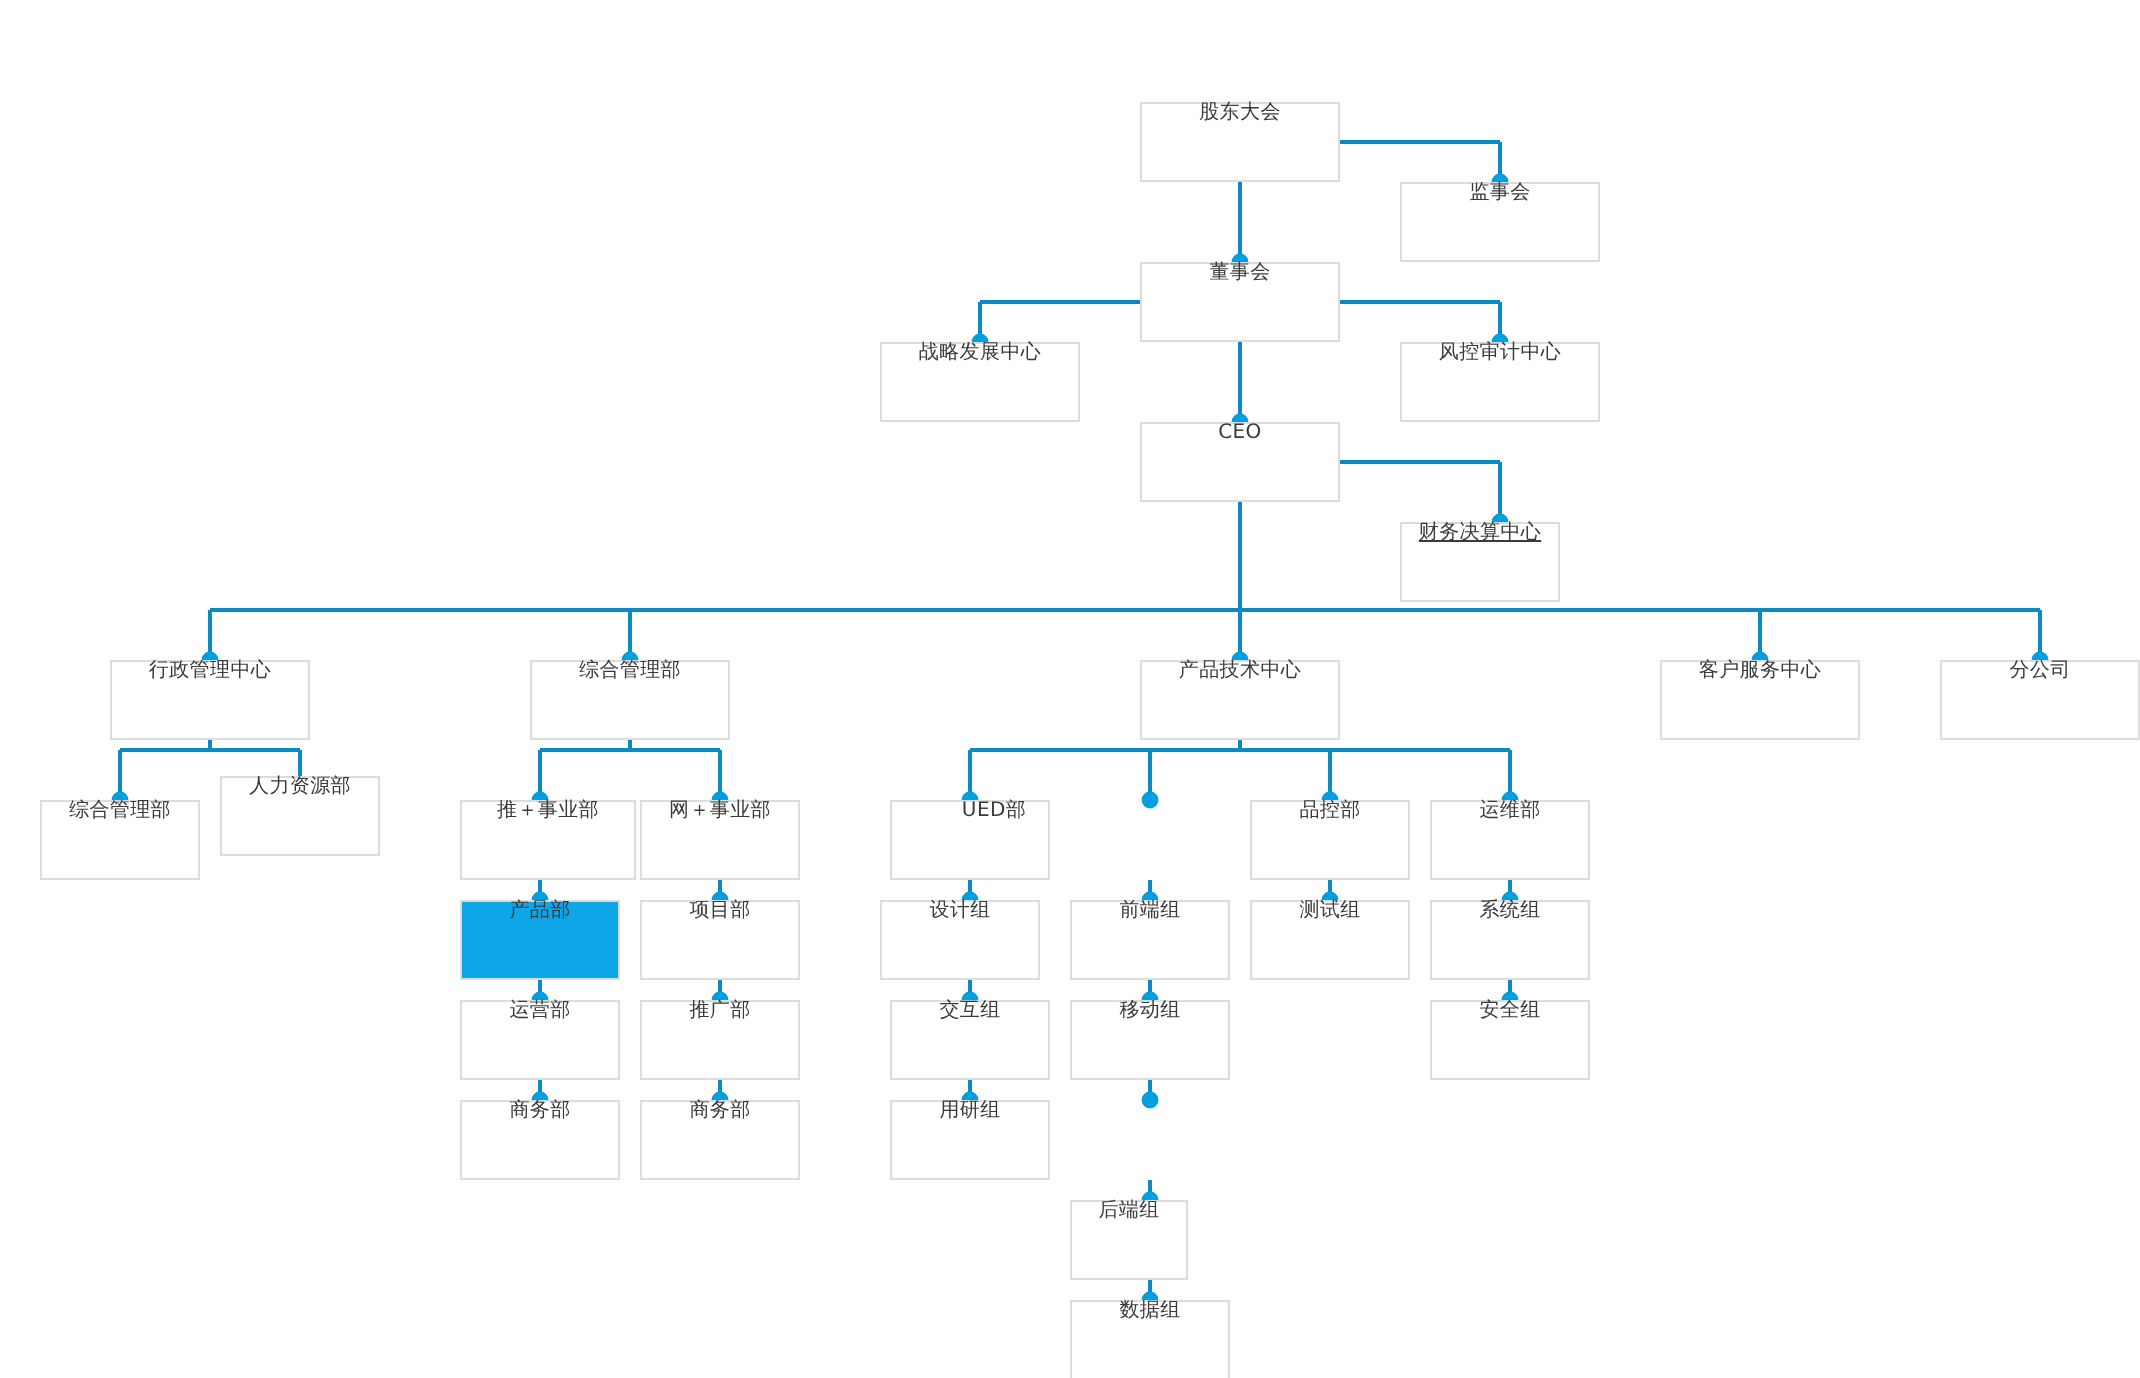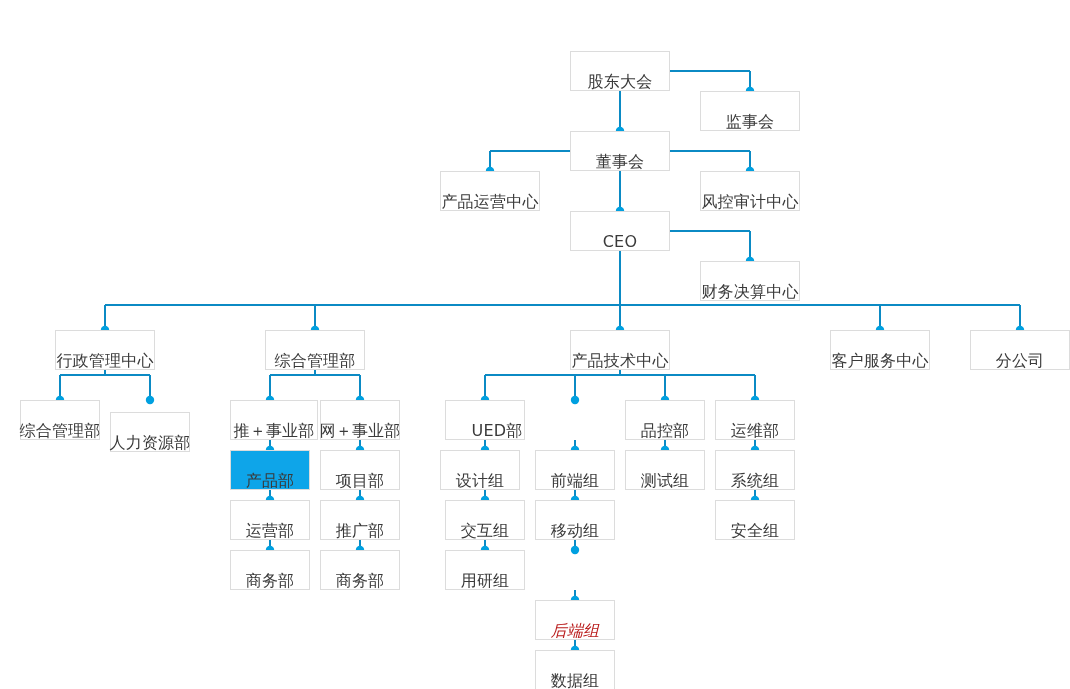--- a/index.html
+++ b/index.html
@@ -28,24 +28,24 @@
     left: 0; top: 0;
     width: 1070px;
     height: 689px;
   }
   .org-node {
     position: absolute;
     height: 40px;
     border: 1px solid #dcdcdc;
     background: #ffffff;
     display: flex;
-    align-items: flex-end;
+    align-items: flex-start;
     justify-content: center;
     color: #3a3a3a;
-    font-size: 16px;
+    font-size: 10px;
     line-height: 1;
     letter-spacing: 0.2px;
     white-space: nowrap;
   }
   .org-node .node-label {
     display: block;
     padding: 0 4px;
   }
 </style>
 </head>
@@ -142,50 +142,50 @@
       <div class="org-node" style="left: 570px; top: 51px; width: 100px; border-color: rgb(220, 220, 220); background: rgb(255, 255, 255); color: rgb(58, 58, 58);">
         <span class="node-label">股东大会</span>
       </div>
       <div class="org-node" style="left: 700px; top: 91px; width: 100px; border-color: rgb(220, 220, 220); background: rgb(255, 255, 255); color: rgb(58, 58, 58);">
         <span class="node-label">监事会</span>
       </div>
       <div class="org-node" style="left: 570px; top: 131px; width: 100px; border-color: rgb(220, 220, 220); background: rgb(255, 255, 255); color: rgb(58, 58, 58);">
         <span class="node-label">董事会</span>
       </div>
       <div class="org-node" style="left: 440px; top: 171px; width: 100px; border-color: rgb(220, 220, 220); background: rgb(255, 255, 255); color: rgb(58, 58, 58);">
-        <span class="node-label">产品运营中心</span>
+        <span class="node-label">战略发展中心</span>
       </div>
       <div class="org-node" style="left: 700px; top: 171px; width: 100px; border-color: rgb(220, 220, 220); background: rgb(255, 255, 255); color: rgb(58, 58, 58);">
         <span class="node-label">风控审计中心</span>
       </div>
       <div class="org-node" style="left: 570px; top: 211px; width: 100px; border-color: rgb(220, 220, 220); background: rgb(255, 255, 255); color: rgb(58, 58, 58);">
         <span class="node-label">CEO</span>
       </div>
-      <div class="org-node" style="left: 700px; top: 261px; width: 100px; border-color: rgb(220, 220, 220); background: rgb(255, 255, 255); color: rgb(58, 58, 58);">
+      <div class="org-node" style="left: 700px; top: 261px; width: 80px; border-color: rgb(220, 220, 220); background: rgb(255, 255, 255); color: rgb(58, 58, 58); text-decoration: underline;">
         <span class="node-label">财务决算中心</span>
       </div>
       <div class="org-node" style="left: 55px; top: 330px; width: 100px; border-color: rgb(220, 220, 220); background: rgb(255, 255, 255); color: rgb(58, 58, 58);">
         <span class="node-label">行政管理中心</span>
       </div>
       <div class="org-node" style="left: 265px; top: 330px; width: 100px; border-color: rgb(220, 220, 220); background: rgb(255, 255, 255); color: rgb(58, 58, 58);">
         <span class="node-label">综合管理部</span>
       </div>
       <div class="org-node" style="left: 570px; top: 330px; width: 100px; border-color: rgb(220, 220, 220); background: rgb(255, 255, 255); color: rgb(58, 58, 58);">
         <span class="node-label">产品技术中心</span>
       </div>
       <div class="org-node" style="left: 830px; top: 330px; width: 100px; border-color: rgb(220, 220, 220); background: rgb(255, 255, 255); color: rgb(58, 58, 58);">
         <span class="node-label">客户服务中心</span>
       </div>
       <div class="org-node" style="left: 970px; top: 330px; width: 100px; border-color: rgb(220, 220, 220); background: rgb(255, 255, 255); color: rgb(58, 58, 58);">
         <span class="node-label">分公司</span>
       </div>
       <div class="org-node" style="left: 20px; top: 400px; width: 80px; border-color: rgb(220, 220, 220); background: rgb(255, 255, 255); color: rgb(58, 58, 58);">
         <span class="node-label">综合管理部</span>
       </div>
-      <div class="org-node" style="left: 110px; top: 412px; width: 80px; border-color: rgb(220, 220, 220); background: rgb(255, 255, 255); color: rgb(58, 58, 58);">
+      <div class="org-node" style="left: 110px; top: 388px; width: 80px; border-color: rgb(220, 220, 220); background: rgb(255, 255, 255); color: rgb(58, 58, 58);">
         <span class="node-label">人力资源部</span>
       </div>
       <div class="org-node" style="left: 230px; top: 400px; width: 88px; border-color: rgb(220, 220, 220); background: rgb(255, 255, 255); color: rgb(58, 58, 58);">
         <span class="node-label">推＋事业部</span>
       </div>
       <div class="org-node" style="left: 230px; top: 450px; width: 80px; border-color: rgb(220, 220, 220); background: #0ea5e9; color: rgb(58, 58, 58);">
         <span class="node-label">产品部</span>
       </div>
       <div class="org-node" style="left: 230px; top: 500px; width: 80px; border-color: rgb(220, 220, 220); background: rgb(255, 255, 255); color: rgb(58, 58, 58);">
         <span class="node-label">运营部</span>
@@ -216,21 +216,21 @@
       </div>
       <div class="org-node" style="left: 445px; top: 550px; width: 80px; border-color: rgb(220, 220, 220); background: rgb(255, 255, 255); color: rgb(58, 58, 58);">
         <span class="node-label">用研组</span>
       </div>
       <div class="org-node" style="left: 535px; top: 450px; width: 80px; border-color: rgb(220, 220, 220); background: rgb(255, 255, 255); color: rgb(58, 58, 58);">
         <span class="node-label">前端组</span>
       </div>
       <div class="org-node" style="left: 535px; top: 500px; width: 80px; border-color: rgb(220, 220, 220); background: rgb(255, 255, 255); color: rgb(58, 58, 58);">
         <span class="node-label">移动组</span>
       </div>
-      <div class="org-node" style="left: 535px; top: 600px; width: 80px; border-color: rgb(220, 220, 220); background: rgb(255, 255, 255); color: #b91c1c; font-style: italic;">
+      <div class="org-node" style="left: 535px; top: 600px; width: 59px; border-color: rgb(220, 220, 220); background: rgb(255, 255, 255); color: #404040;">
         <span class="node-label">后端组</span>
       </div>
       <div class="org-node" style="left: 535px; top: 650px; width: 80px; border-color: rgb(220, 220, 220); background: rgb(255, 255, 255); color: rgb(58, 58, 58);">
         <span class="node-label">数据组</span>
       </div>
       <div class="org-node" style="left: 625px; top: 400px; width: 80px; border-color: rgb(220, 220, 220); background: rgb(255, 255, 255); color: rgb(58, 58, 58);">
         <span class="node-label">品控部</span>
       </div>
       <div class="org-node" style="left: 625px; top: 450px; width: 80px; border-color: rgb(220, 220, 220); background: rgb(255, 255, 255); color: rgb(58, 58, 58);">
         <span class="node-label">测试组</span>

